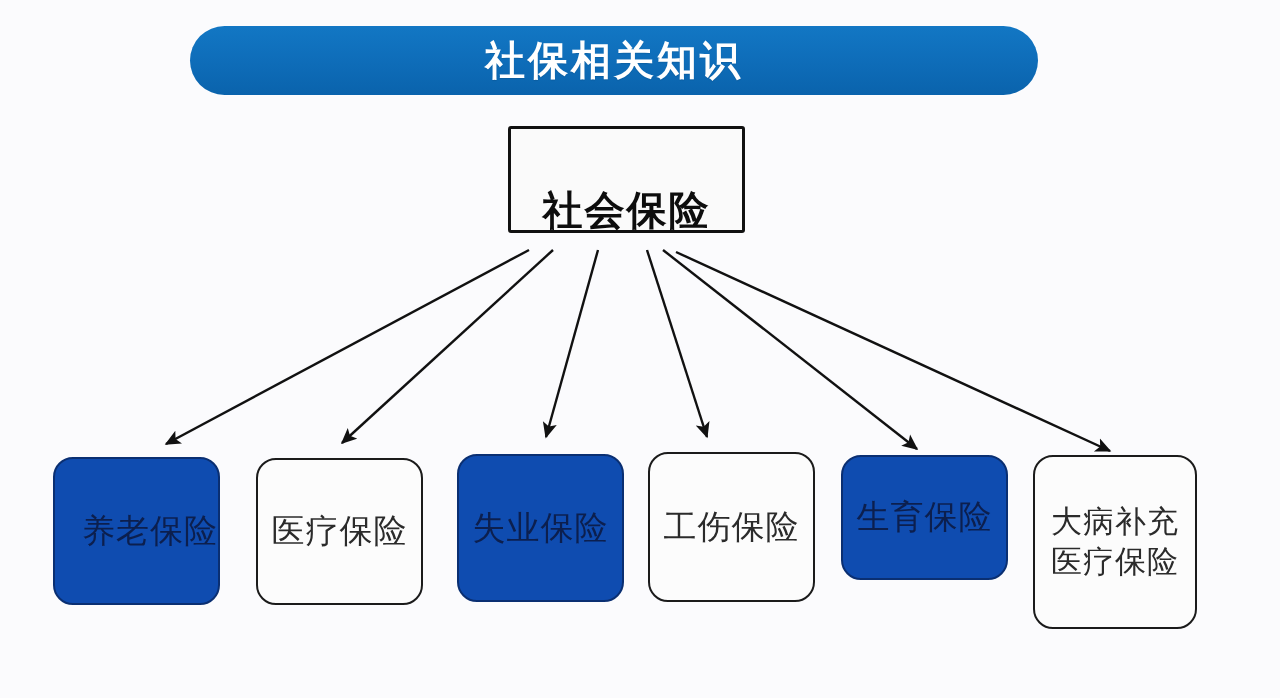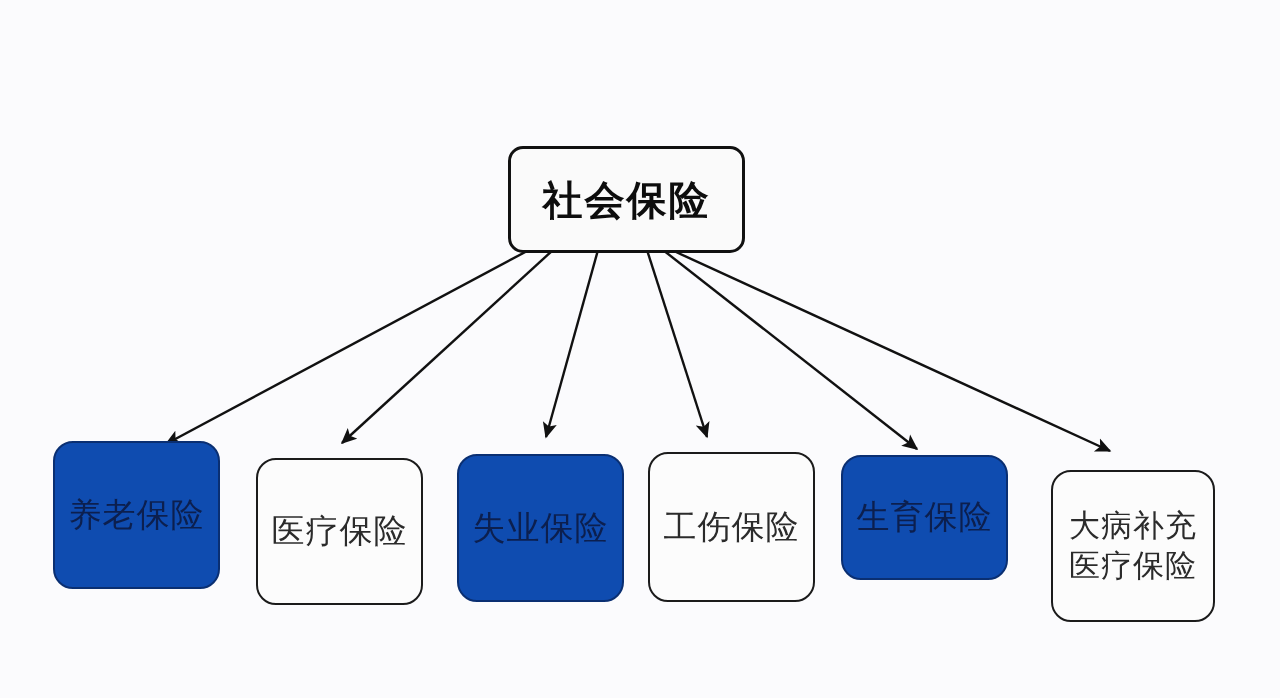--- a/index.html
+++ b/index.html
@@ -54,29 +54,29 @@
     top: 0;
     width: 1280px;
     height: 698px;
     pointer-events: none;
   }
 
   
   .root-node {
     position: absolute;
     left: 508px;
-    top: 146px;
+    top: 126px;
     width: 237px;
     height: 107px;
     box-sizing: border-box;
     background: #fafafa;
     border: 3px solid #111111;
-    border-radius: 15px;
+    border-radius: 3px;
     display: flex;
-    align-items: center;
+    align-items: flex-end;
     justify-content: center;
   }
   .root-label {
     font-family: "DejaVu Sans", "Liberation Sans", sans-serif;
     font-weight: bold;
     font-size: 40px;
     color: #0d0d0d;
     letter-spacing: 2px;
     line-height: 1;
     white-space: nowrap;
@@ -118,20 +118,23 @@
   .leaf-label.two-line {
     font-size: 31px;
     line-height: 1.28;
   }
 </style>
 </head>
 <body>
 
 <div id="canvas">
 
+  <div class="title-banner">
+    <span class="title-text">社保相关知识</span>
+  </div>
 
   <svg id="connectors" viewBox="0 0 1280 698" width="1280" height="698" xmlns="http://www.w3.org/2000/svg">
     <defs>
       <marker id="arrowhead" markerWidth="7" markerHeight="7" refX="6" refY="3.2" orient="auto" markerUnits="strokeWidth">
         <path d="M0,0.2 L6.6,3.2 L0,6.2 L1.5,3.2 Z" fill="#111111"></path>
       </marker>
     </defs>
     <g id="connector-group" stroke="#111111" stroke-width="2.4" fill="none" marker-end="url(#arrowhead)">
         <line x1="529" y1="250" x2="166" y2="444"></line>
         <line x1="553" y1="250" x2="342" y2="443"></line>
@@ -140,34 +143,34 @@
         <line x1="663" y1="250" x2="917" y2="449"></line>
         <line x1="676" y1="252" x2="1110" y2="451"></line>
       </g>
   </svg>
 
   <div class="root-node">
     <span class="root-label">社会保险</span>
   </div>
 
   <div id="leaf-layer">
-      <div class="leaf-node filled" style="left: 53px; top: 441px; width: 167px; height: 148px;">
+      <div class="leaf-node filled" style="left: 53px; top: 457px; width: 167px; height: 148px; justify-content: flex-end;">
         <span class="leaf-label">养老保险</span>
       </div>
       <div class="leaf-node outline" style="left: 256px; top: 458px; width: 167px; height: 147px;">
         <span class="leaf-label">医疗保险</span>
       </div>
       <div class="leaf-node filled" style="left: 457px; top: 454px; width: 167px; height: 148px;">
         <span class="leaf-label">失业保险</span>
       </div>
       <div class="leaf-node outline" style="left: 648px; top: 452px; width: 167px; height: 150px; text-align: center;">
         <span class="leaf-label">工伤保险</span>
       </div>
       <div class="leaf-node filled" style="left: 841px; top: 455px; width: 167px; height: 125px;">
         <span class="leaf-label">生育保险</span>
       </div>
-      <div class="leaf-node outline" style="left: 1033px; top: 470px; width: 164px; height: 152px; margin-left: 18px;">
+      <div class="leaf-node outline" style="left: 1033px; top: 455px; width: 164px; height: 174px;">
         <span class="leaf-label two-line">大病补充
 医疗保险</span>
       </div>
     </div>
 
 </div>
 
 </body></html>

